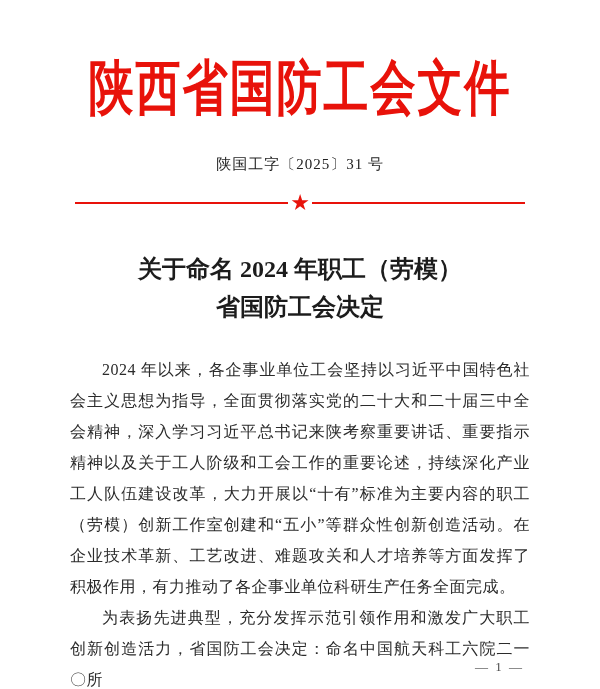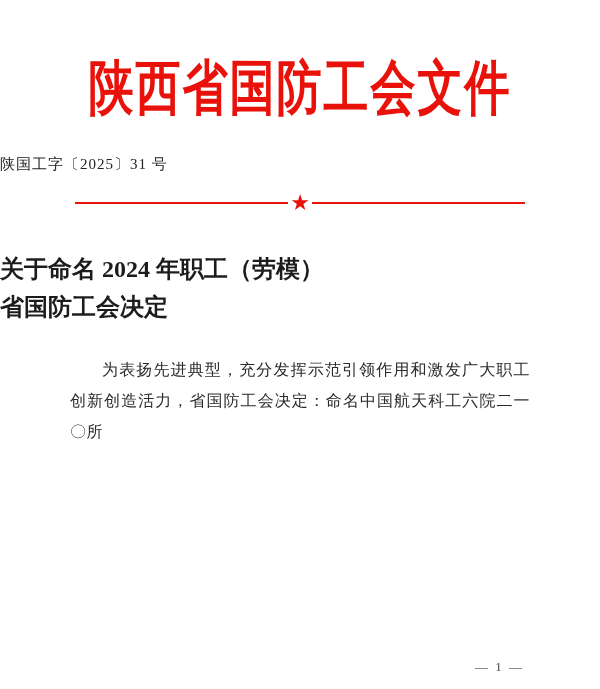--- a/index.html
+++ b/index.html
@@ -23,21 +23,21 @@
     font-size: 45px;
     font-weight: bold;
     letter-spacing: 2px;
     line-height: 1.0;
     transform: scaleY(1.32);
     transform-origin: 50% 50%;
     white-space: nowrap;
   }
   .doc-number {
     margin-top: 44px;
-    text-align: left;
+    text-align: center;
     color: #222222;
     font-size: 15px;
     letter-spacing: 1px;
   }
   .red-rule {
     margin: 18px auto 0 auto;
     width: 450px;
     display: flex;
     align-items: center;
   }
@@ -48,20 +48,21 @@
   }
   .red-rule .rule-star {
     color: #e8120a;
     font-size: 22px;
     line-height: 1;
     padding: 0 2px;
     font-family: "DejaVu Sans", sans-serif;
   }
   .main-title {
     margin-top: 36px;
+    text-align: center;
     color: #1c1c1c;
     font-weight: bold;
     font-size: 24px;
     line-height: 38px;
   }
   .body-text {
     margin: 28px 70px 0 70px;
     color: #2b2b2b;
     font-size: 16px;
     line-height: 31px;
@@ -96,18 +97,19 @@
     <span class="rule-star">★</span>
     <span class="rule-line"></span>
   </div>
 
   <div class="main-title">
     <div>关于命名 2024 年职工（劳模）</div>
     <div>省国防工会决定</div>
   </div>
 
   <div class="body-text">
+    <p>2024 年以来，各企事业单位工会坚持以习近平中国特色社会主义思想为指导，全面贯彻落实党的二十大和二十届三中全会精神，深入学习习近平总书记来陕考察重要讲话、重要指示精神以及关于工人阶级和工会工作的重要论述，持续深化产业工人队伍建设改革，大力开展以“十有”标准为主要内容的职工（劳模）创新工作室创建和“五小”等群众性创新创造活动。在企业技术革新、工艺改进、难题攻关和人才培养等方面发挥了积极作用，有力推动了各企事业单位科研生产任务全面完成。</p>
     <p>为表扬先进典型，充分发挥示范引领作用和激发广大职工创新创造活力，省国防工会决定：命名中国航天科工六院二一〇所</p>
   </div>
 
   <div class="page-footer">— 1 —</div>
 
 </div>
 
 </body></html>

